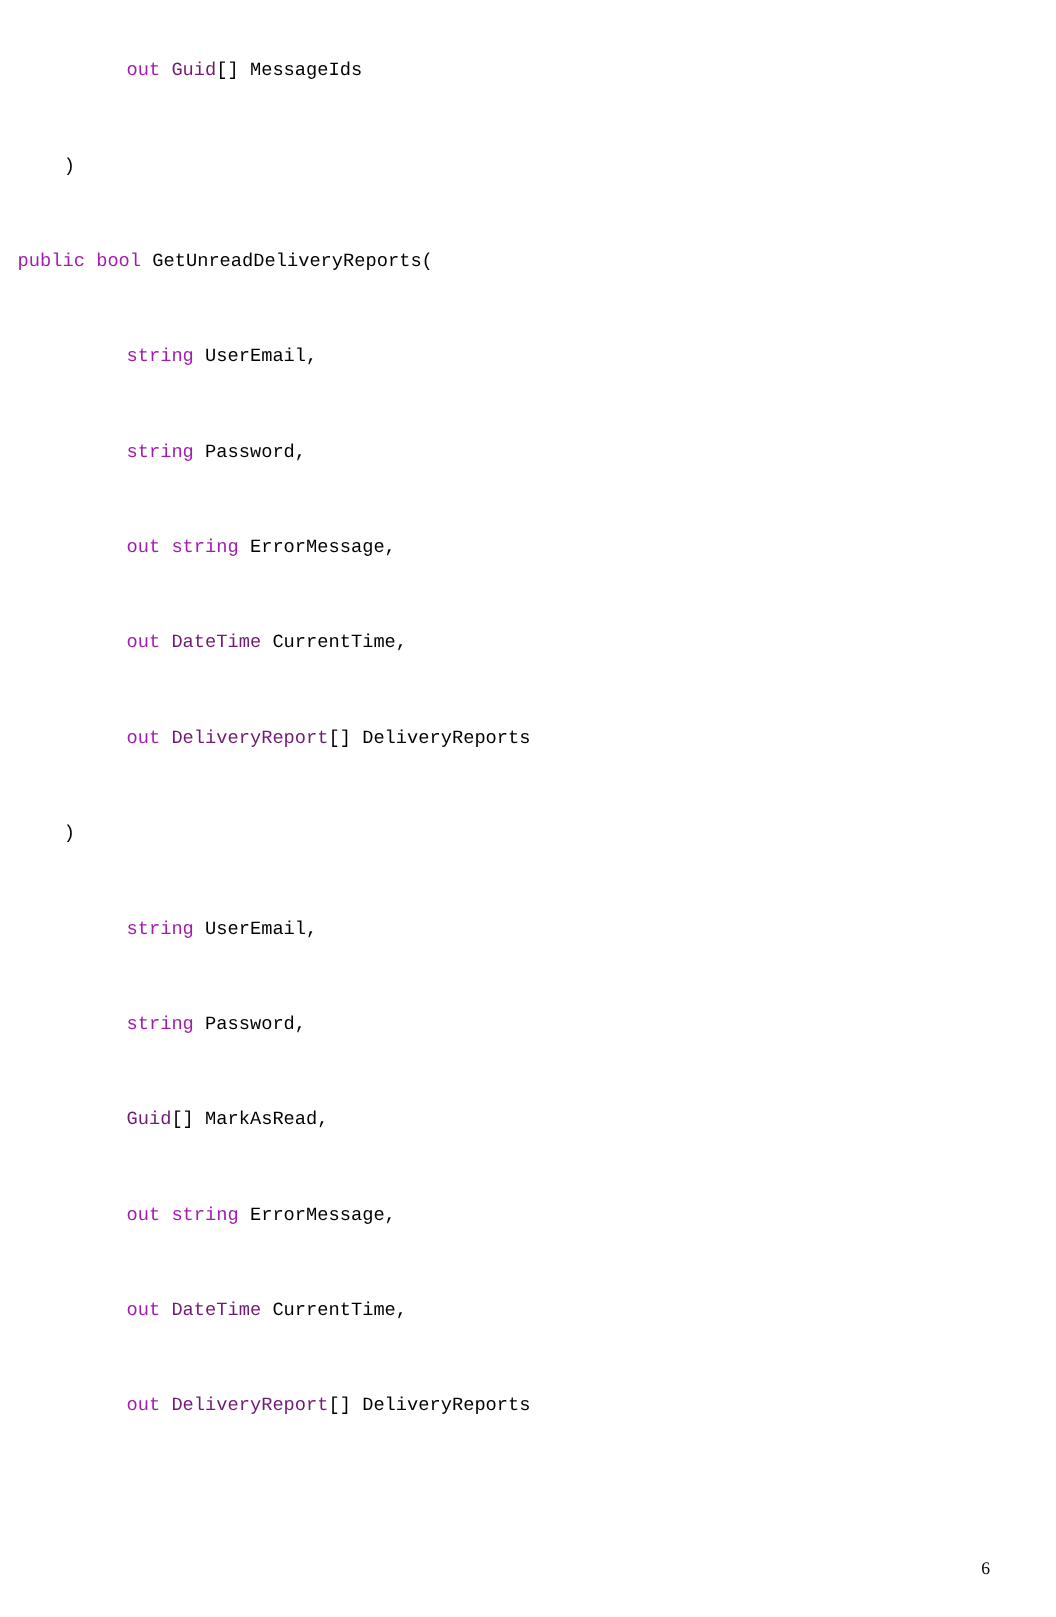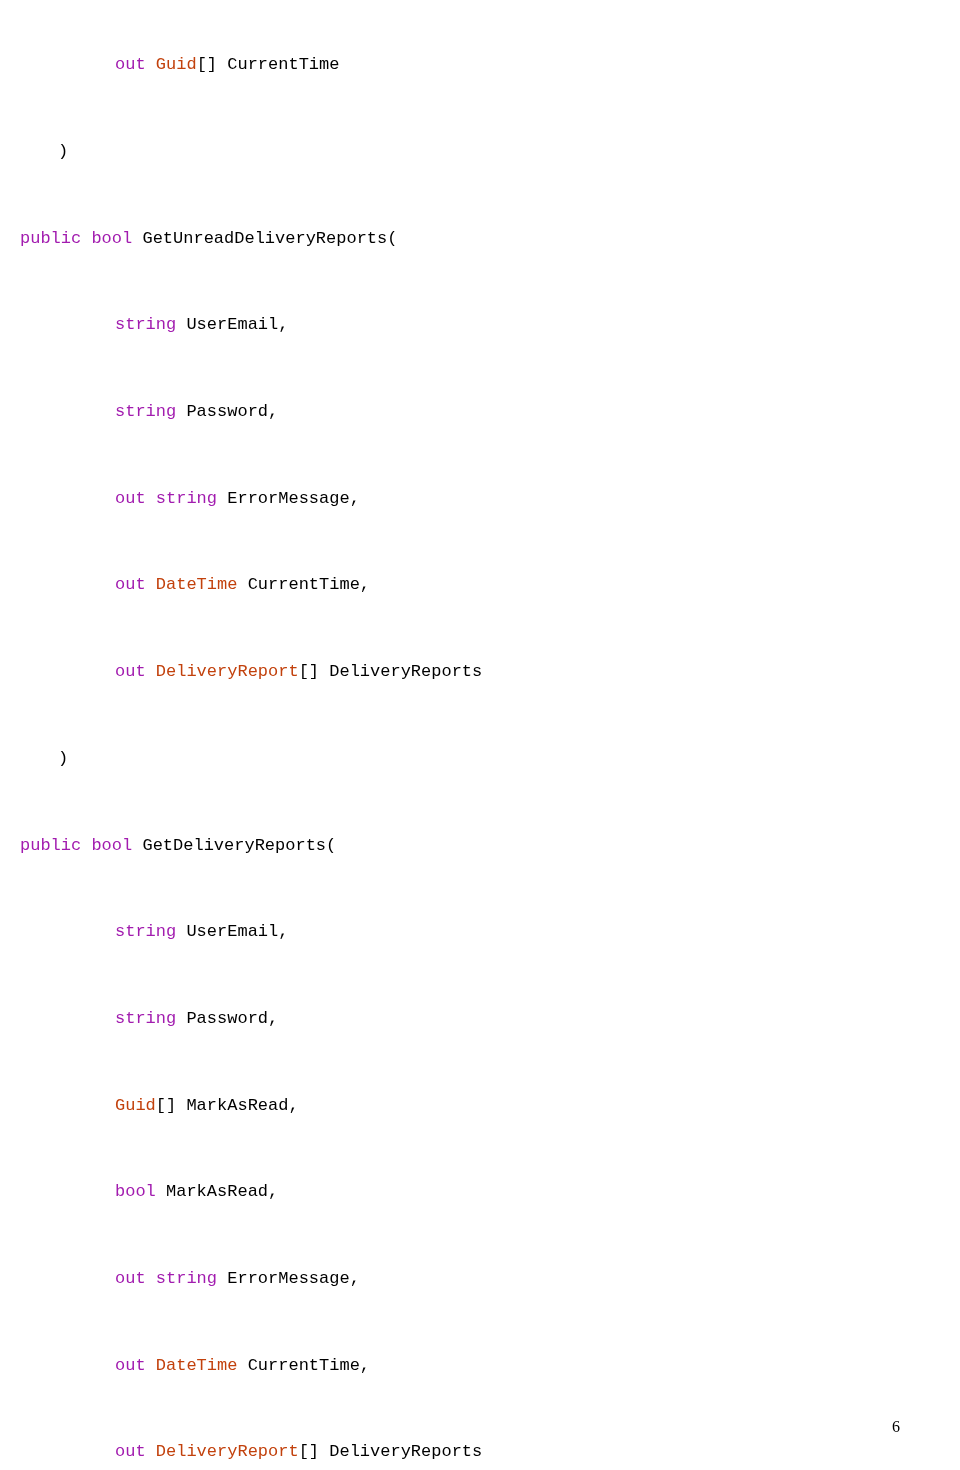--- a/index.html
+++ b/index.html
@@ -17,54 +17,52 @@
     position: relative;
     box-sizing: border-box;
     padding: 0;
   }
   .code {
     white-space: pre;
     padding: 0;
     margin: 0;
   }
   .kw { color: #a21caf; }   
-  .type { color: #c2410c; } 
+  .type { color: #701a75; } 
   .plain { color: #000000; }
   .pageno {
     position: absolute;
     bottom: 22px;
     right: 60px;
     font-family: "Times New Roman", Times, serif;
     font-size: 16px;
     color: #000;
   }
   .line { display: block; }
   .ind1 { padding-left: 115px; }
-  .ind0 { padding-left: 0px; margin-left: 20px; }
+  .ind0 { padding-left: 16px; }
   .ind05 { padding-left: 58px; }
 </style>
 </head>
 <body>
 
 <div class="page">
 <div class="code">
-<span class="line ind1"><span class="kw">out</span> <span class="type">Guid</span><span class="plain">[] CurrentTime</span></span>
+<span class="line ind1"><span class="kw">out</span> <span class="type">Guid</span><span class="plain">[] MessageIds</span></span>
 <span class="line ind05"><span class="plain">)</span></span>
 <span class="line ind0"><span class="kw">public</span> <span class="kw">bool</span><span class="plain"> GetUnreadDeliveryReports(</span></span>
 <span class="line ind1"><span class="kw">string</span><span class="plain"> UserEmail,</span></span>
 <span class="line ind1"><span class="kw">string</span><span class="plain"> Password,</span></span>
 <span class="line ind1"><span class="kw">out</span> <span class="kw">string</span><span class="plain"> ErrorMessage,</span></span>
 <span class="line ind1"><span class="kw">out</span> <span class="type">DateTime</span><span class="plain"> CurrentTime,</span></span>
 <span class="line ind1"><span class="kw">out</span> <span class="type">DeliveryReport</span><span class="plain">[] DeliveryReports</span></span>
 <span class="line ind05"><span class="plain">)</span></span>
-<span class="line ind0"><span class="kw">public</span> <span class="kw">bool</span><span class="plain"> GetDeliveryReports(</span></span>
 <span class="line ind1"><span class="kw">string</span><span class="plain"> UserEmail,</span></span>
 <span class="line ind1"><span class="kw">string</span><span class="plain"> Password,</span></span>
 <span class="line ind1"><span class="type">Guid</span><span class="plain">[] MarkAsRead,</span></span>
-<span class="line ind1"><span class="kw">bool</span><span class="plain"> MarkAsRead,</span></span>
 <span class="line ind1"><span class="kw">out</span> <span class="kw">string</span><span class="plain"> ErrorMessage,</span></span>
 <span class="line ind1"><span class="kw">out</span> <span class="type">DateTime</span><span class="plain"> CurrentTime,</span></span>
 <span class="line ind1"><span class="kw">out</span> <span class="type">DeliveryReport</span><span class="plain">[] DeliveryReports</span></span>
 
 
 
 
 
 
 

